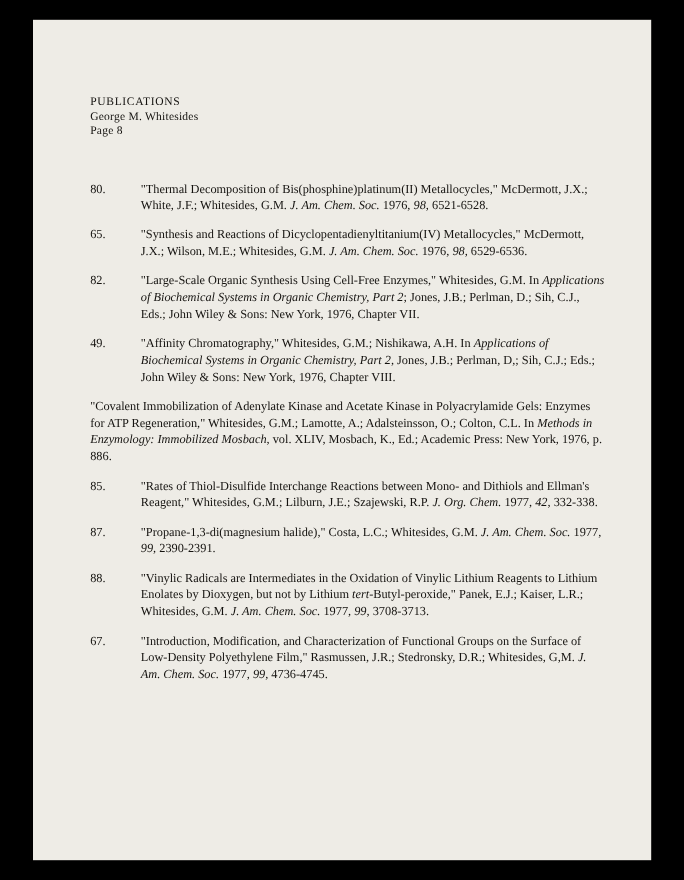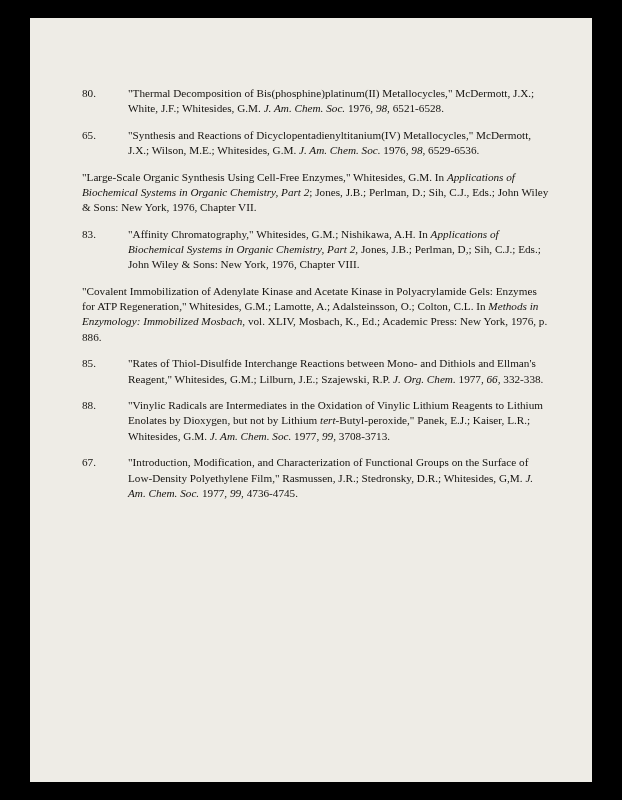--- a/index.html
+++ b/index.html
@@ -63,43 +63,53 @@
   .entry-text b {
     font-weight: normal;
   }
 </style>
 </head>
 <body>
 
 <div class="page">
   <div class="page-inner">
 
+    <div class="doc-header">
+      <div class="hdr-title">PUBLICATIONS</div>
+      <div>George M. Whitesides</div>
+      <div>Page 8</div>
+    </div>
 
     <div class="entries">
         <div class="entry">
           <div class="entry-num">80.</div>
           <div class="entry-text">"Thermal Decomposition of Bis(phosphine)platinum(II) Metallocycles," McDermott, J.X.; White, J.F.; Whitesides, G.M. <i>J. Am. Chem. Soc.</i> <b>1976</b>, <i>98</i>, 6521-6528.</div>
         </div>
         <div class="entry">
           <div class="entry-num">65.</div>
           <div class="entry-text">"Synthesis and Reactions of Dicyclopentadienyltitanium(IV) Metallocycles," McDermott, J.X.; Wilson, M.E.; Whitesides, G.M. <i>J. Am. Chem. Soc.</i> <b>1976</b>, <i>98</i>, 6529-6536.</div>
         </div>
         <div class="entry">
+          <div class="entry-num">82.</div>
           <div class="entry-text">"Large-Scale Organic Synthesis Using Cell-Free Enzymes," Whitesides, G.M. In <i>Applications of Biochemical Systems in Organic Chemistry, Part 2</i>; Jones, J.B.; Perlman, D.; Sih, C.J., Eds.; John Wiley &amp; Sons: New York, 1976, Chapter VII.</div>
         </div>
         <div class="entry">
-          <div class="entry-num">83.</div>
+          <div class="entry-num">49.</div>
           <div class="entry-text">"Affinity Chromatography," Whitesides, G.M.; Nishikawa, A.H. In <i>Applications of Biochemical Systems in Organic Chemistry, Part 2</i>, Jones, J.B.; Perlman, D,; Sih, C.J.; Eds.; John Wiley &amp; Sons: New York, 1976, Chapter VIII.</div>
         </div>
         <div class="entry">
           <div class="entry-text">"Covalent Immobilization of Adenylate Kinase and Acetate Kinase in Polyacrylamide Gels: Enzymes for ATP Regeneration," Whitesides, G.M.; Lamotte, A.; Adalsteinsson, O.; Colton, C.L. In <i>Methods in Enzymology: Immobilized Mosbach</i>, vol. XLIV, Mosbach, K., Ed.; Academic Press: New York, 1976, p. 886.</div>
         </div>
         <div class="entry">
           <div class="entry-num">85.</div>
-          <div class="entry-text">"Rates of Thiol-Disulfide Interchange Reactions between Mono- and Dithiols and Ellman's Reagent," Whitesides, G.M.; Lilburn, J.E.; Szajewski, R.P. <i>J. Org. Chem.</i> <b>1977</b>, <i>66</i>, 332-338.</div>
+          <div class="entry-text">"Rates of Thiol-Disulfide Interchange Reactions between Mono- and Dithiols and Ellman's Reagent," Whitesides, G.M.; Lilburn, J.E.; Szajewski, R.P. <i>J. Org. Chem.</i> <b>1977</b>, <i>42</i>, 332-338.</div>
+        </div>
+        <div class="entry">
+          <div class="entry-num">87.</div>
+          <div class="entry-text">"Propane-1,3-di(magnesium halide)," Costa, L.C.; Whitesides, G.M. <i>J. Am. Chem. Soc.</i> <b>1977</b>, <i>99</i>, 2390-2391.</div>
         </div>
         <div class="entry">
           <div class="entry-num">88.</div>
           <div class="entry-text">"Vinylic Radicals are Intermediates in the Oxidation of Vinylic Lithium Reagents to Lithium Enolates by Dioxygen, but not by Lithium <i>tert</i>-Butyl-peroxide," Panek, E.J.; Kaiser, L.R.; Whitesides, G.M. <i>J. Am. Chem. Soc.</i> <b>1977</b>, <i>99</i>, 3708-3713.</div>
         </div>
         <div class="entry">
           <div class="entry-num">67.</div>
           <div class="entry-text">"Introduction, Modification, and Characterization of Functional Groups on the Surface of Low-Density Polyethylene Film," Rasmussen, J.R.; Stedronsky, D.R.; Whitesides, G,M. <i>J. Am. Chem. Soc.</i> <b>1977</b>, <i>99</i>, 4736-4745.</div>
         </div>
       </div>

